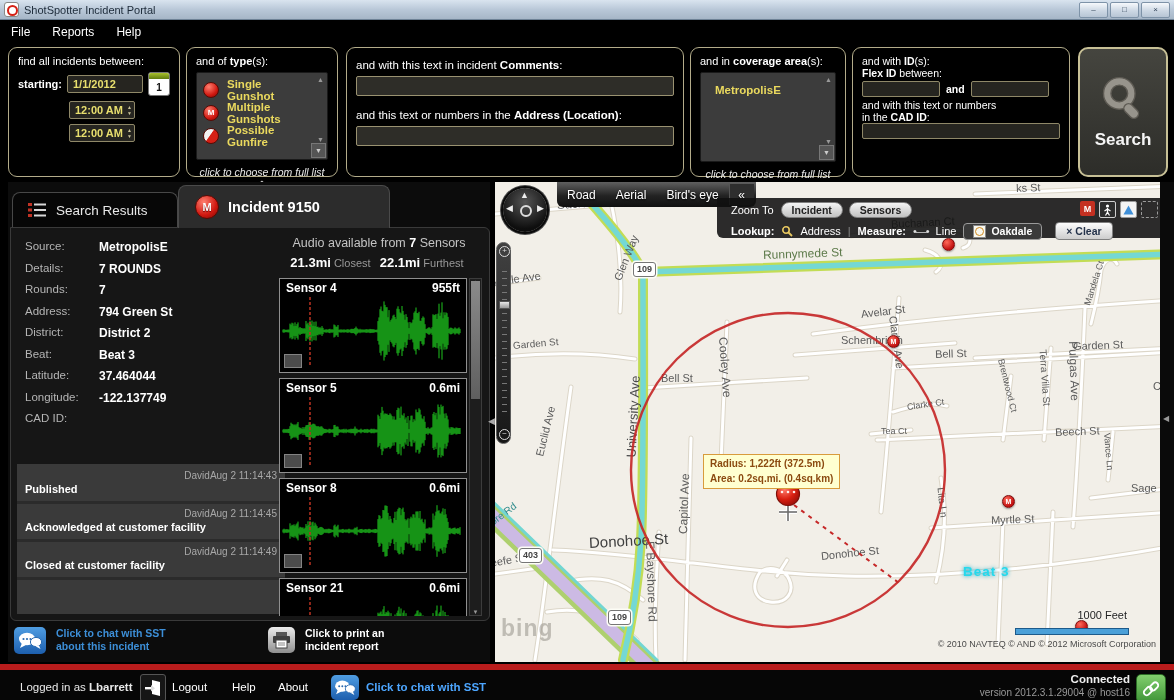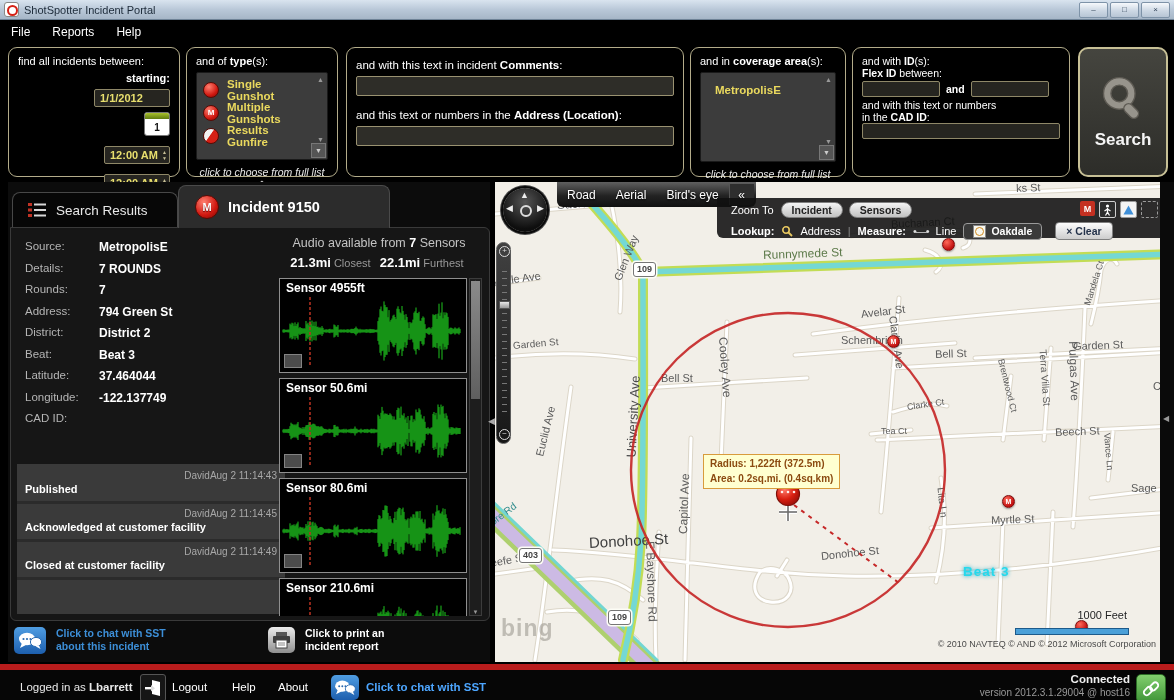--- a/index.html
+++ b/index.html
@@ -22,21 +22,21 @@
   #menu-bar{position:absolute;left:0;top:20px;width:100%;height:23px;background:#000;
     display:flex;align-items:center;color:#fff;font-size:12px;}
   .menu-item{padding:0 11px;cursor:default;}
 
   
   .panel{position:absolute;top:47px;height:130px;background:#000;border:1px solid #b3ac8a;
     border-radius:9px;box-sizing:border-box;color:#fff;font-size:11px;padding:7px 9px;}
   .tinput{background:#262520;border:1px solid #8f8868;color:#e8df6e;font-weight:bold;
     font-size:11px;height:18px;border-radius:2px;padding:0 5px;box-sizing:border-box;
     font-family:"Liberation Sans",sans-serif;outline:none;}
-  .drow{display:flex;align-items:flex-end;gap:5px;margin-top:5px;flex-direction:column;}
+  .drow{display:flex;align-items:center;gap:5px;margin-top:5px;}
   .dlabel{width:46px;text-align:right;font-weight:bold;font-size:11px;}
   .cal{width:24px;height:22px;background:#fff;border:1px solid #777;border-radius:3px;overflow:hidden;display:flex;flex-direction:column;}
   .cal b{height:6px;background:linear-gradient(#a9c12c,#5f7a10);}
   .cal span{flex:1;display:flex;align-items:center;justify-content:center;font-size:10px;font-weight:bold;color:#111;}
   .timewrap{position:relative;}
   .spin{position:absolute;right:3px;top:3px;display:flex;flex-direction:column;color:#c8c198;font-size:5px;line-height:6px;}
   .dlist{background:#3c3c3c;border:1px solid #1a1a1a;border-radius:2px;position:relative;
     padding:5px 16px 5px 6px;margin-top:5px;}
   .type-item,.cov-item{display:flex;align-items:center;gap:8px;height:23px;color:#ead95e;font-weight:bold;font-size:11.5px;}
   .cov-item{padding-left:8px;}
@@ -82,21 +82,21 @@
   #event-list{position:absolute;left:6px;top:236px;width:268px;bottom:6px;background:#3a3a3a;padding:2px 0;}
   .evrow{padding:4px 8px 6px 8px;border-bottom:3px solid #2b2b2b;}
   .evtop{display:flex;justify-content:flex-end;color:#a8a8a8;font-size:10px;}
   .evact{color:#fff;font-weight:bold;font-size:11px;margin-top:2px;}
   #audio-hdr{position:absolute;left:266px;top:8px;width:204px;text-align:center;color:#c4c4c4;font-size:12.5px;}
   #audio-hdr .b{color:#fff;}
   #audio-dist{position:absolute;left:262px;top:27px;width:208px;text-align:center;font-size:11px;color:#999;}
   #audio-dist .b{color:#fff;font-size:13px;}
   #sensor-list{position:absolute;left:268px;top:50px;width:188px;bottom:4px;overflow:hidden;}
   .sensor-card{border:1px solid #8f8f8f;background:#000;margin-bottom:5px;position:relative;height:95px;box-sizing:border-box;}
-  .shead{display:flex;justify-content:flex-start;padding:2px 6px 0 6px;color:#fff;font-weight:bold;font-size:12px;}
+  .shead{display:flex;justify-content:space-between;padding:2px 6px 0 6px;color:#fff;font-weight:bold;font-size:12px;}
   .swave{display:block;}
   .sspk{position:absolute;left:4px;bottom:4px;width:16px;height:12px;background:#5a5a5a;border:1px solid #9a9a9a;opacity:.85;}
   #sensor-scroll{position:absolute;left:458px;top:50px;width:11px;bottom:4px;background:#1d1d1d;border:1px solid #3c3c3c;}
   #sensor-scroll .thumb{position:absolute;left:1px;right:1px;top:2px;height:118px;background:linear-gradient(#8a8a8a,#5f5f5f);}
   #sensor-scroll .sa{position:absolute;left:0;width:100%;text-align:center;color:#999;font-size:6px;}
   #chat-row{position:absolute;left:6px;bottom:2px;height:40px;display:flex;align-items:center;gap:10px;}
   .tile{border-radius:5px;display:flex;align-items:center;justify-content:center;flex:0 0 auto;cursor:pointer;}
   #chat-icon{width:32px;height:27px;background:linear-gradient(#4f9de2,#1d5fae);}
   #print-icon{width:27px;height:26px;background:linear-gradient(#ececec,#8f8f8f);margin-left:86px;}
   .btxt{font-size:10.5px;font-weight:bold;line-height:1.2;width:116px;cursor:pointer;}
@@ -234,21 +234,21 @@
     <div class="type-item">
           <div class="gicon single-gunshot"></div>
           <div class="type-label">Single Gunshot</div>
         </div>
         <div class="type-item">
           <div class="gicon multiple-gunshots">M</div>
           <div class="type-label">Multiple Gunshots</div>
         </div>
         <div class="type-item">
           <div class="gicon possible-gunfire"></div>
-          <div class="type-label">Results Gunfire</div>
+          <div class="type-label">Possible Gunfire</div>
         </div>
       </div>
     <div class="plist-footer"><span>click to choose from full list</span> <span class="uparr">↥</span></div>
   </div>
 
   <div class="panel" style="left:346px;width:338px;">
     <div class="wlabel"><span>and with this text in incident </span><span class="b">Comments</span><span>:</span></div>
     <input class="winput" value="" style="">
     <div class="wlabel" style="margin-top:13px;"><span>and this text or numbers in the </span><span class="b">Address (Location)</span><span>:</span></div>
     <input class="winput" value="" style="">

